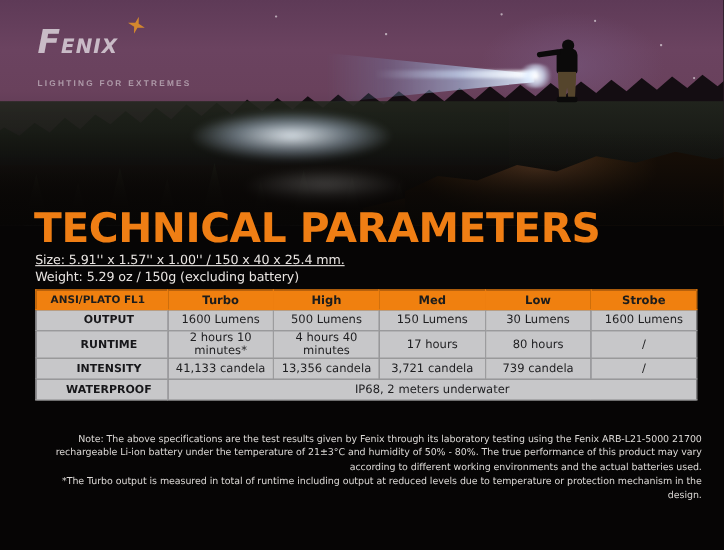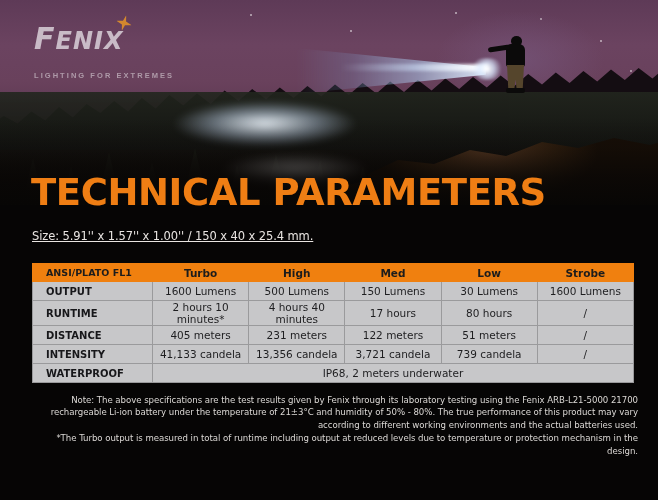--- a/index.html
+++ b/index.html
@@ -87,34 +87,34 @@
     background:linear-gradient(180deg,rgba(6,5,5,0) 0%,rgba(9,6,5,.25) 32%,rgba(8,6,5,.75) 66%,#070605 100%);
   }
 
   
   .logo{position:absolute;left:34px;top:24px;}
   .logo-word{
     font-family:"DejaVu Sans", sans-serif;
     font-weight:bold;font-style:italic;font-size:30px;letter-spacing:1px;
     color:rgba(228,222,228,.78);line-height:1;
   }
-  .logo-word .small{font-size:24px;}
+  .logo-word .small{font-size:18px;}
   .logo-sub{
     margin-top:17px;font-size:7.5px;letter-spacing:2.05px;font-weight:bold;
     color:rgba(216,208,214,.62);font-family:"Liberation Sans", sans-serif;
   }
   .logo-star{
     position:absolute;left:82px;top:-9px;width:16px;height:16px;background:#d98b2b;
     clip-path:polygon(50% 0%,60% 38%,100% 50%,60% 62%,50% 100%,40% 62%,0 50%,40% 38%);
     transform:rotate(16deg);opacity:.95;
   }
 
   
   .title{
-    position:absolute;left:31px;top:174px;
+    position:absolute;left:31px;top:189px;
     font-family:"DejaVu Sans", sans-serif;
     font-weight:bold;font-size:37px;letter-spacing:-.4px;color:#ef7e14;
     line-height:1;white-space:nowrap;
   }
   .spec{
     position:absolute;left:32px;color:#e9e5e2;font-size:11.5px;line-height:1.35;
     font-family:"DejaVu Sans", sans-serif;letter-spacing:-.1px;
   }
   .spec.l1{top:229px;text-decoration:underline;}
   .spec.l2{top:244px;}
@@ -127,21 +127,21 @@
     font-size:10.5px;color:#1e1e20;text-align:center;
     font-family:"DejaVu Sans", sans-serif;
     background:#c7c7c9;padding:0;height:18px;
   }
   table.spec-table thead th{
     background:#f0800f;color:#1c1c1c;font-weight:bold;font-size:10.5px;
     border:1px solid #f0800f;height:17px;
   }
   table.spec-table thead th.lbl{text-align:left;padding-left:13px;font-size:9.5px;}
   table.spec-table td.lbl{
-    text-align:left;padding-left:13px;font-weight:bold;font-size:10px;color:#17171a;
+    text-align:center;padding-left:13px;font-weight:bold;font-size:10px;color:#17171a;
   }
   td.lbl.two-line{line-height:1.02;padding-top:1px;padding-bottom:1px;}
   td.lbl.two-line span{display:block;}
   .col-lbl{width:120px;}
   .col-d{width:96.2px;}
 
   
   .note{
     position:absolute;left:32px;top:394px;width:606px;
     color:#dcd9d6;font-size:8.6px;line-height:1.45;
@@ -199,20 +199,21 @@
 
     <div class="logo">
       <div class="logo-star"></div>
       <div class="logo-word"><span>F</span><span class="small">ENIX</span></div>
       <div class="logo-sub">LIGHTING FOR EXTREMES</div>
     </div>
   </div>
 
   <div class="title">TECHNICAL PARAMETERS</div>
   <div class="spec l1">Size: 5.91'' x 1.57'' x 1.00'' / 150 x 40 x 25.4 mm.</div>
+  <div class="spec l2">Weight: 5.29 oz / 150g (excluding battery)</div>
 
   <div class="tbl-wrap">
     <table class="spec-table">
       <colgroup>
         <col class="col-lbl">
           <col class="col-d">
           <col class="col-d">
           <col class="col-d">
           <col class="col-d">
           <col class="col-d">
@@ -238,28 +239,20 @@
         </tr>
         <tr>
           <td class="lbl">RUNTIME</td>
           <td>2 hours 10 minutes*</td>
           <td>4 hours 40 minutes</td>
           <td>17 hours</td>
           <td>80 hours</td>
           <td>/</td>
         </tr>
         <tr>
-          <td class="lbl">DISTANCE</td>
-          <td>405 meters</td>
-          <td>231 meters</td>
-          <td>122 meters</td>
-          <td>51 meters</td>
-          <td>/</td>
-        </tr>
-        <tr>
           <td class="lbl">INTENSITY</td>
           <td>41,133 candela</td>
           <td>13,356 candela</td>
           <td>3,721 candela</td>
           <td>739 candela</td>
           <td>/</td>
         </tr>
         <tr>
           <td class="lbl">WATERPROOF</td>
           <td colspan="5">IP68, 2 meters underwater</td>

